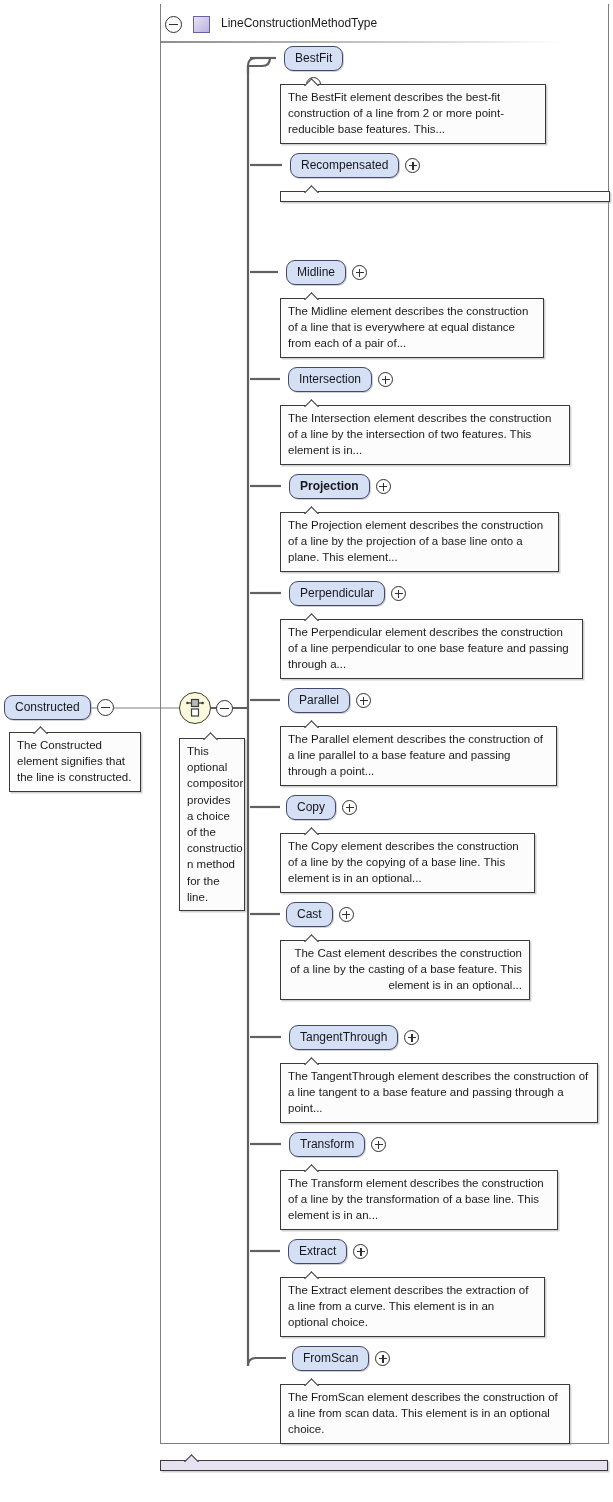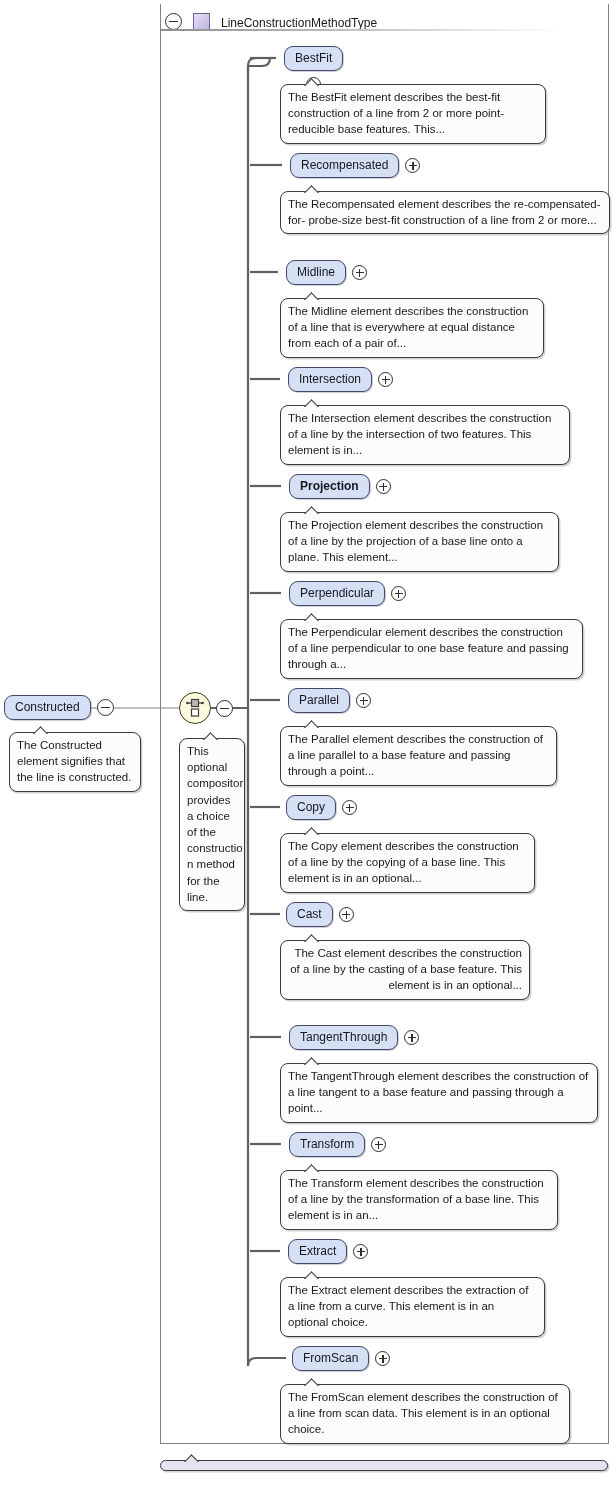--- a/index.html
+++ b/index.html
@@ -23,25 +23,25 @@
     width: 449px;
     height: 1440px;
     border: 1px solid #808080;
     border-top: none;
     background: #ffffff;
     box-sizing: border-box;
   }
   #type-header {
     position: absolute;
     left: 161px;
-    top: 4px;
+    top: 16px;
     width: 448px;
     height: 26px;
     display: flex;
-    align-items: flex-end;
+    align-items: flex-start;
     gap: 11px;
     padding-left: 4px;
     box-sizing: border-box;
   }
   #type-header .hdr-underline {
     position: absolute;
     left: 0px;
     top: 25px;
     width: 400px;
     height: 2px;
@@ -114,21 +114,21 @@
     line-height: 1;
     padding: 5px 10px 6px 10px;
     white-space: nowrap;
     box-shadow: 1px 1px 0 rgba(120,120,140,0.35);
   }
 
   
   .doc {
     position: absolute;
     border: 1.2px solid #3a3a3a;
-    border-radius: 8px;
+    border-radius: 0;
     background: #fcfcfc;
     color: #1a1a1a;
     font-size: 11.5px;
     line-height: 16.2px;
     padding: 4px 7px 5px 7px;
     box-sizing: border-box;
     box-shadow: 1.5px 1.5px 0 rgba(150,150,150,0.45);
   }
   .doc .tail {
     position: absolute;
@@ -251,21 +251,20 @@
   <span class="tail"></span>
   <span>The BestFit element describes the best-fit construction of a line from 2 or more point-reducible base features. This...</span>
 </div>
 
 <div class="node" style="left:290px;top:153px;">
   <span class="pill">Recompensated</span>
   <span class="expand-icon"></span>
 </div>
 <div class="doc" style="left:280px;top:191px;width:330px;">
   <span class="tail"></span>
-  <span>The Recompensated element describes the re-compensated-for- probe-size best-fit construction of a line from 2 or more...</span>
 </div>
 
 <div class="node" style="left:286px;top:260px;">
   <span class="pill">Midline</span>
   <span class="expand-icon"></span>
 </div>
 <div class="doc" style="left:280px;top:298px;width:264px;">
   <span class="tail"></span>
   <span>The Midline element describes the construction of a line that is everywhere at equal distance from each of a pair of...</span>
 </div>

